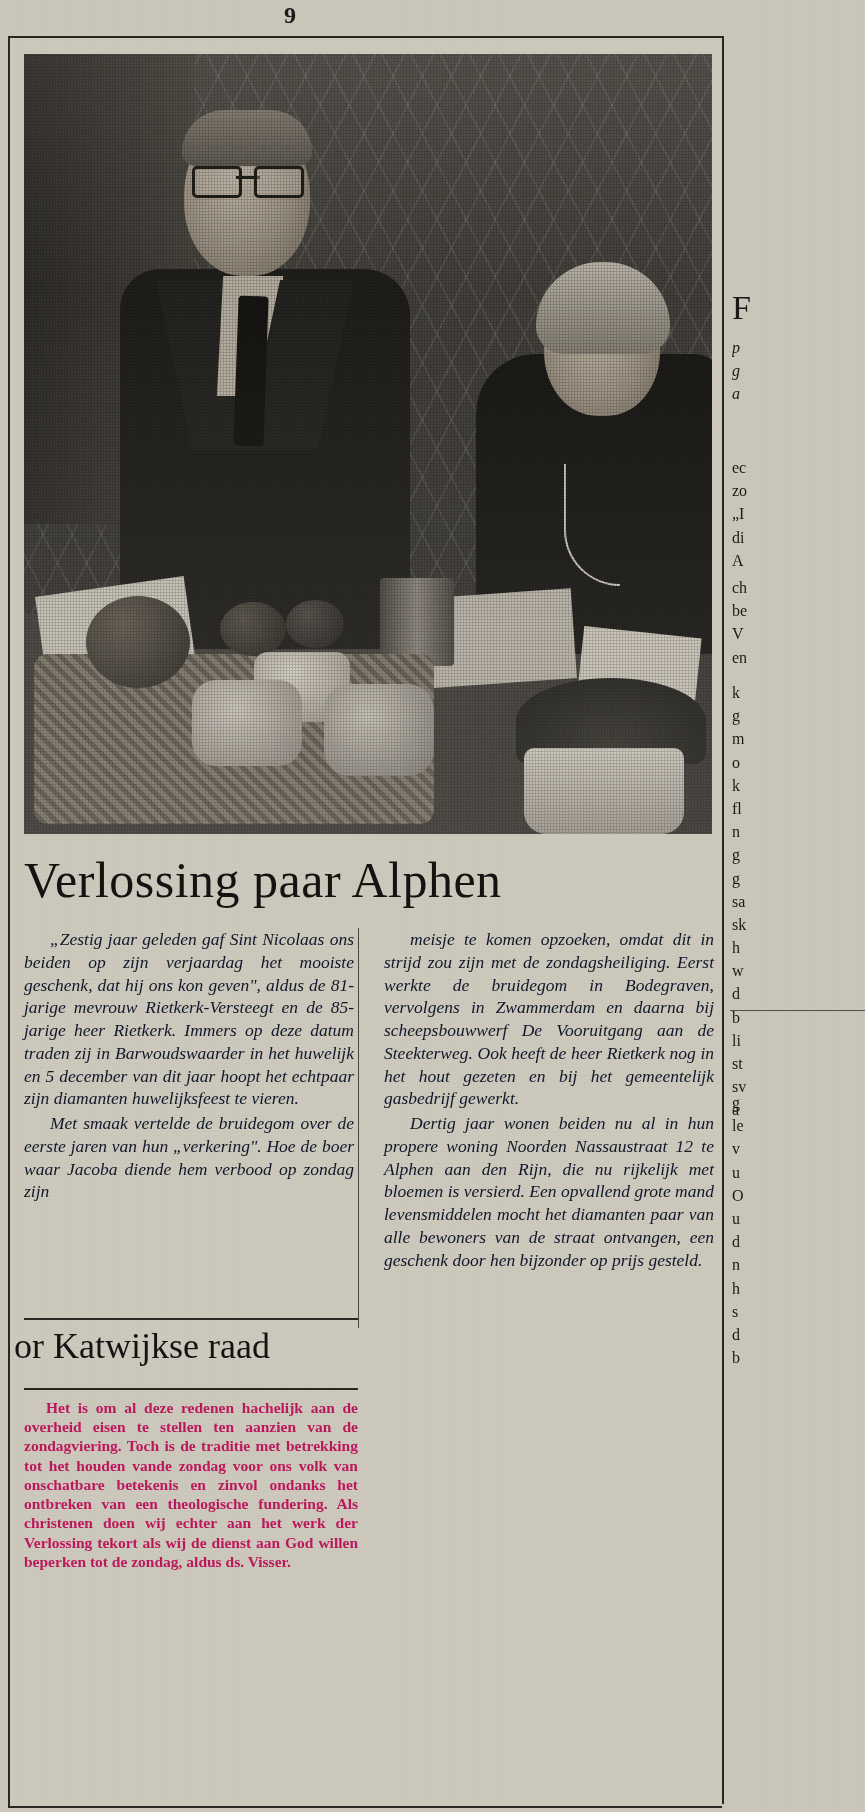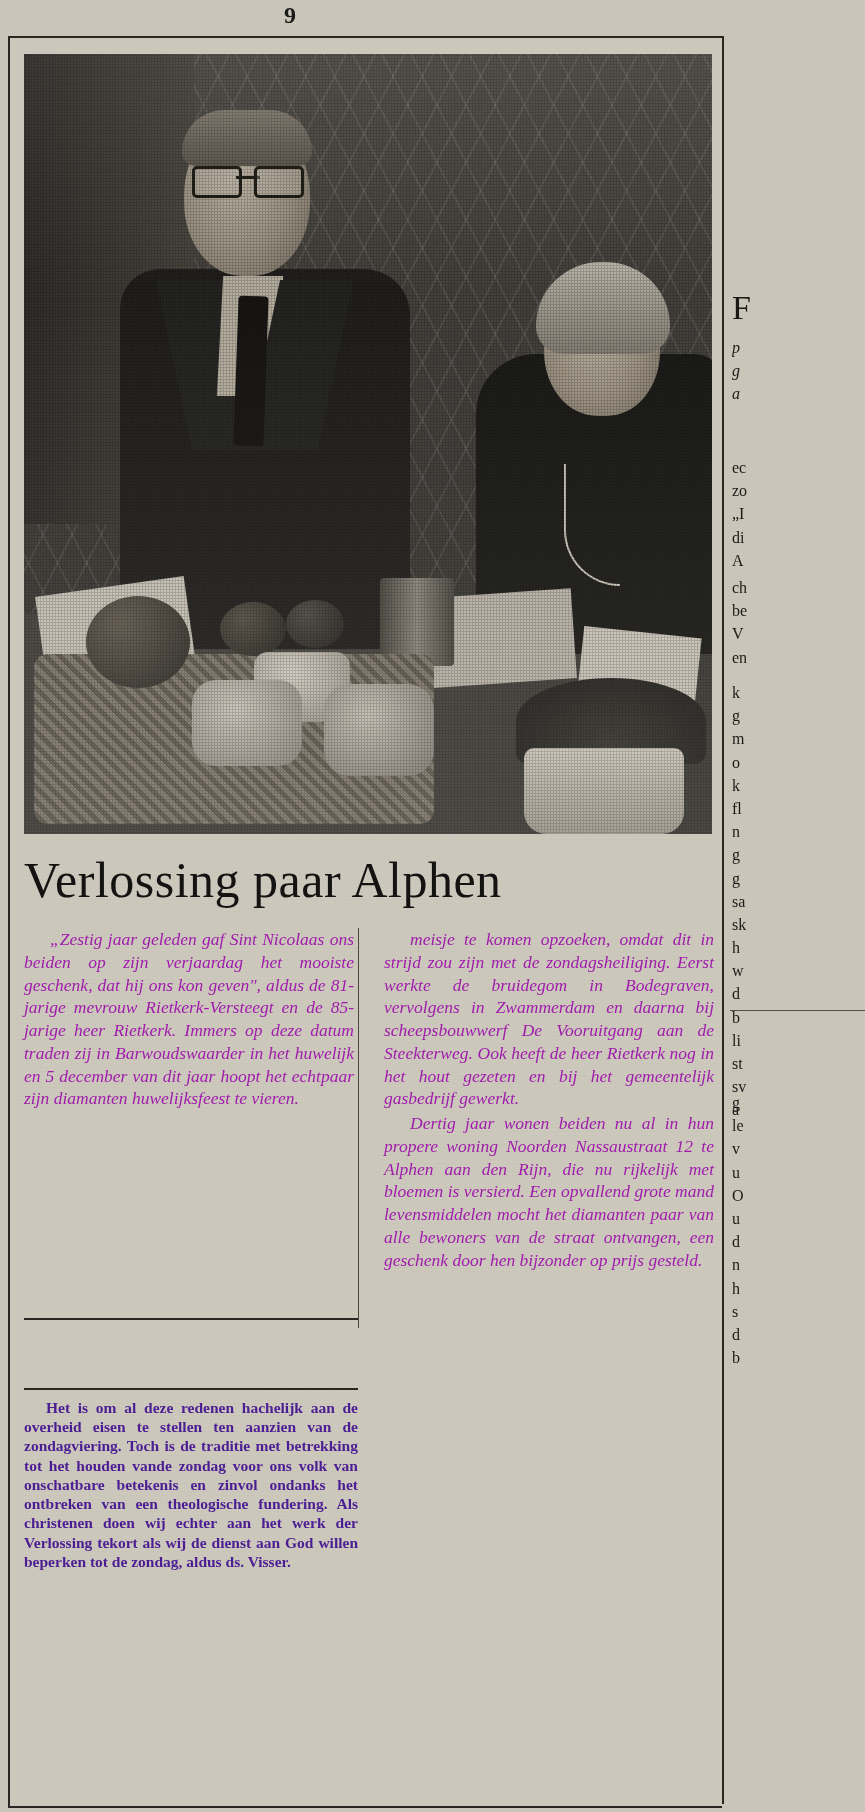--- a/index.html
+++ b/index.html
@@ -26,33 +26,33 @@
   .photo-wrap{position:absolute;left:14px;top:16px;width:688px;height:780px;background:#8e8a84;overflow:hidden;}
   .photo{position:absolute;inset:0;}
 
   
   .headline{position:absolute;left:14px;top:816px;width:700px;font-size:50px;line-height:1.05;
     font-family:"Liberation Serif",serif;color:#141312;letter-spacing:.5px;white-space:nowrap;}
 
   
   .cols{position:absolute;left:14px;top:890px;width:692px;}
   .col{position:absolute;top:0;width:330px;font-style:italic;font-size:17.5px;line-height:1.30;
-    text-align:justify;color:#a21caf;font-family:"Liberation Serif",serif;}
+    text-align:justify;color:#0f172a;font-family:"Liberation Serif",serif;}
   .colL{left:0;}
   .colR{left:360px;}
   .col p{margin:0 0 2px 0;text-indent:26px;}
   .coldiv{position:absolute;left:348px;top:890px;width:1px;height:400px;background:#4a4640;}
 
   
   .sub-rule{position:absolute;left:14px;top:1280px;width:334px;height:2px;background:#2a2723;}
   .subhead{position:absolute;left:4px;top:1290px;width:350px;font-size:36px;line-height:1.05;
     color:#141312;white-space:nowrap;font-family:"Liberation Serif",serif;}
   .sub-rule2{position:absolute;left:14px;top:1350px;width:334px;height:2px;background:#2a2723;}
   .subbody{position:absolute;left:14px;top:1360px;width:334px;font-size:15.5px;line-height:1.24;
-    font-weight:bold;text-align:justify;color:#4c1d95;font-family:"Liberation Serif",serif;}
+    font-weight:bold;text-align:justify;color:#be185d;font-family:"Liberation Serif",serif;}
   .subbody p{margin:0;text-indent:22px;}
 
   
   .sliver{position:absolute;left:730px;top:36px;width:135px;height:1768px;overflow:hidden;color:#1b1a16;}
   .sliver .blk{position:absolute;left:2px;width:130px;font-family:"Liberation Serif",serif;}
   .sv-head{top:255px;font-size:34px;line-height:1;}
   .sv-it{font-style:italic;font-size:16px;line-height:1.45;}
   .sv-ro{font-size:16px;line-height:1.45;}
   .sliver .ln{display:block;white-space:nowrap;overflow:hidden;}
   .sliver-rule{position:absolute;left:730px;top:1010px;width:135px;height:1px;background:#54504a;}
@@ -172,28 +172,30 @@
         <div class="photo-fade"></div>
       </div>
     </div>
 
     <div class="headline">Verlossing paar Alphen</div>
 
     <div class="coldiv"></div>
     <div class="cols">
       <div class="col colL">
         <p>„Zestig jaar geleden gaf Sint Nicolaas ons beiden op zijn verjaardag het mooiste geschenk, dat hij ons kon geven", aldus de 81-jarige mevrouw Rietkerk-Versteegt en de 85-jarige heer Rietkerk. Immers op deze datum traden zij in Barwoudswaarder in het huwelijk en 5 december van dit jaar hoopt het echtpaar zijn diamanten huwelijksfeest te vieren.</p>
+        <p>Met smaak vertelde de bruidegom over de eerste jaren van hun „verkering". Hoe de boer waar Jacoba diende hem verbood op zondag zijn</p>
       </div>
       <div class="col colR">
         <p>meisje te komen opzoeken, omdat dit in strijd zou zijn met de zondagsheiliging. Eerst werkte de bruidegom in Bodegraven, vervolgens in Zwammerdam en daarna bij scheepsbouwwerf De Vooruitgang aan de Steekterweg. Ook heeft de heer Rietkerk nog in het hout gezeten en bij het gemeentelijk gasbedrijf gewerkt.</p>
         <p>Dertig jaar wonen beiden nu al in hun propere woning Noorden Nassaustraat 12 te Alphen aan den Rijn, die nu rijkelijk met bloemen is versierd. Een opvallend grote mand levensmiddelen mocht het diamanten paar van alle bewoners van de straat ontvangen, een geschenk door hen bijzonder op prijs gesteld.</p>
       </div>
     </div>
 
     <div class="sub-rule"></div>
+    <div class="subhead">or Katwijkse raad</div>
     <div class="sub-rule2"></div>
     <div class="subbody">
       <p>Het is om al deze redenen hachelijk aan de overheid eisen te stellen ten aanzien van de zondagviering. Toch is de traditie met betrekking tot het houden vande zondag voor ons volk van onschatbare betekenis en zinvol ondanks het ontbreken van een theologische fundering. Als christenen doen wij echter aan het werk der Verlossing tekort als wij de dienst aan God willen beperken tot de zondag, aldus ds. Visser.</p>
     </div>
   </div>
 
   <div class="rule-right"></div>
 
   <div class="sliver">
     <div class="blk sv-head">F</div>

